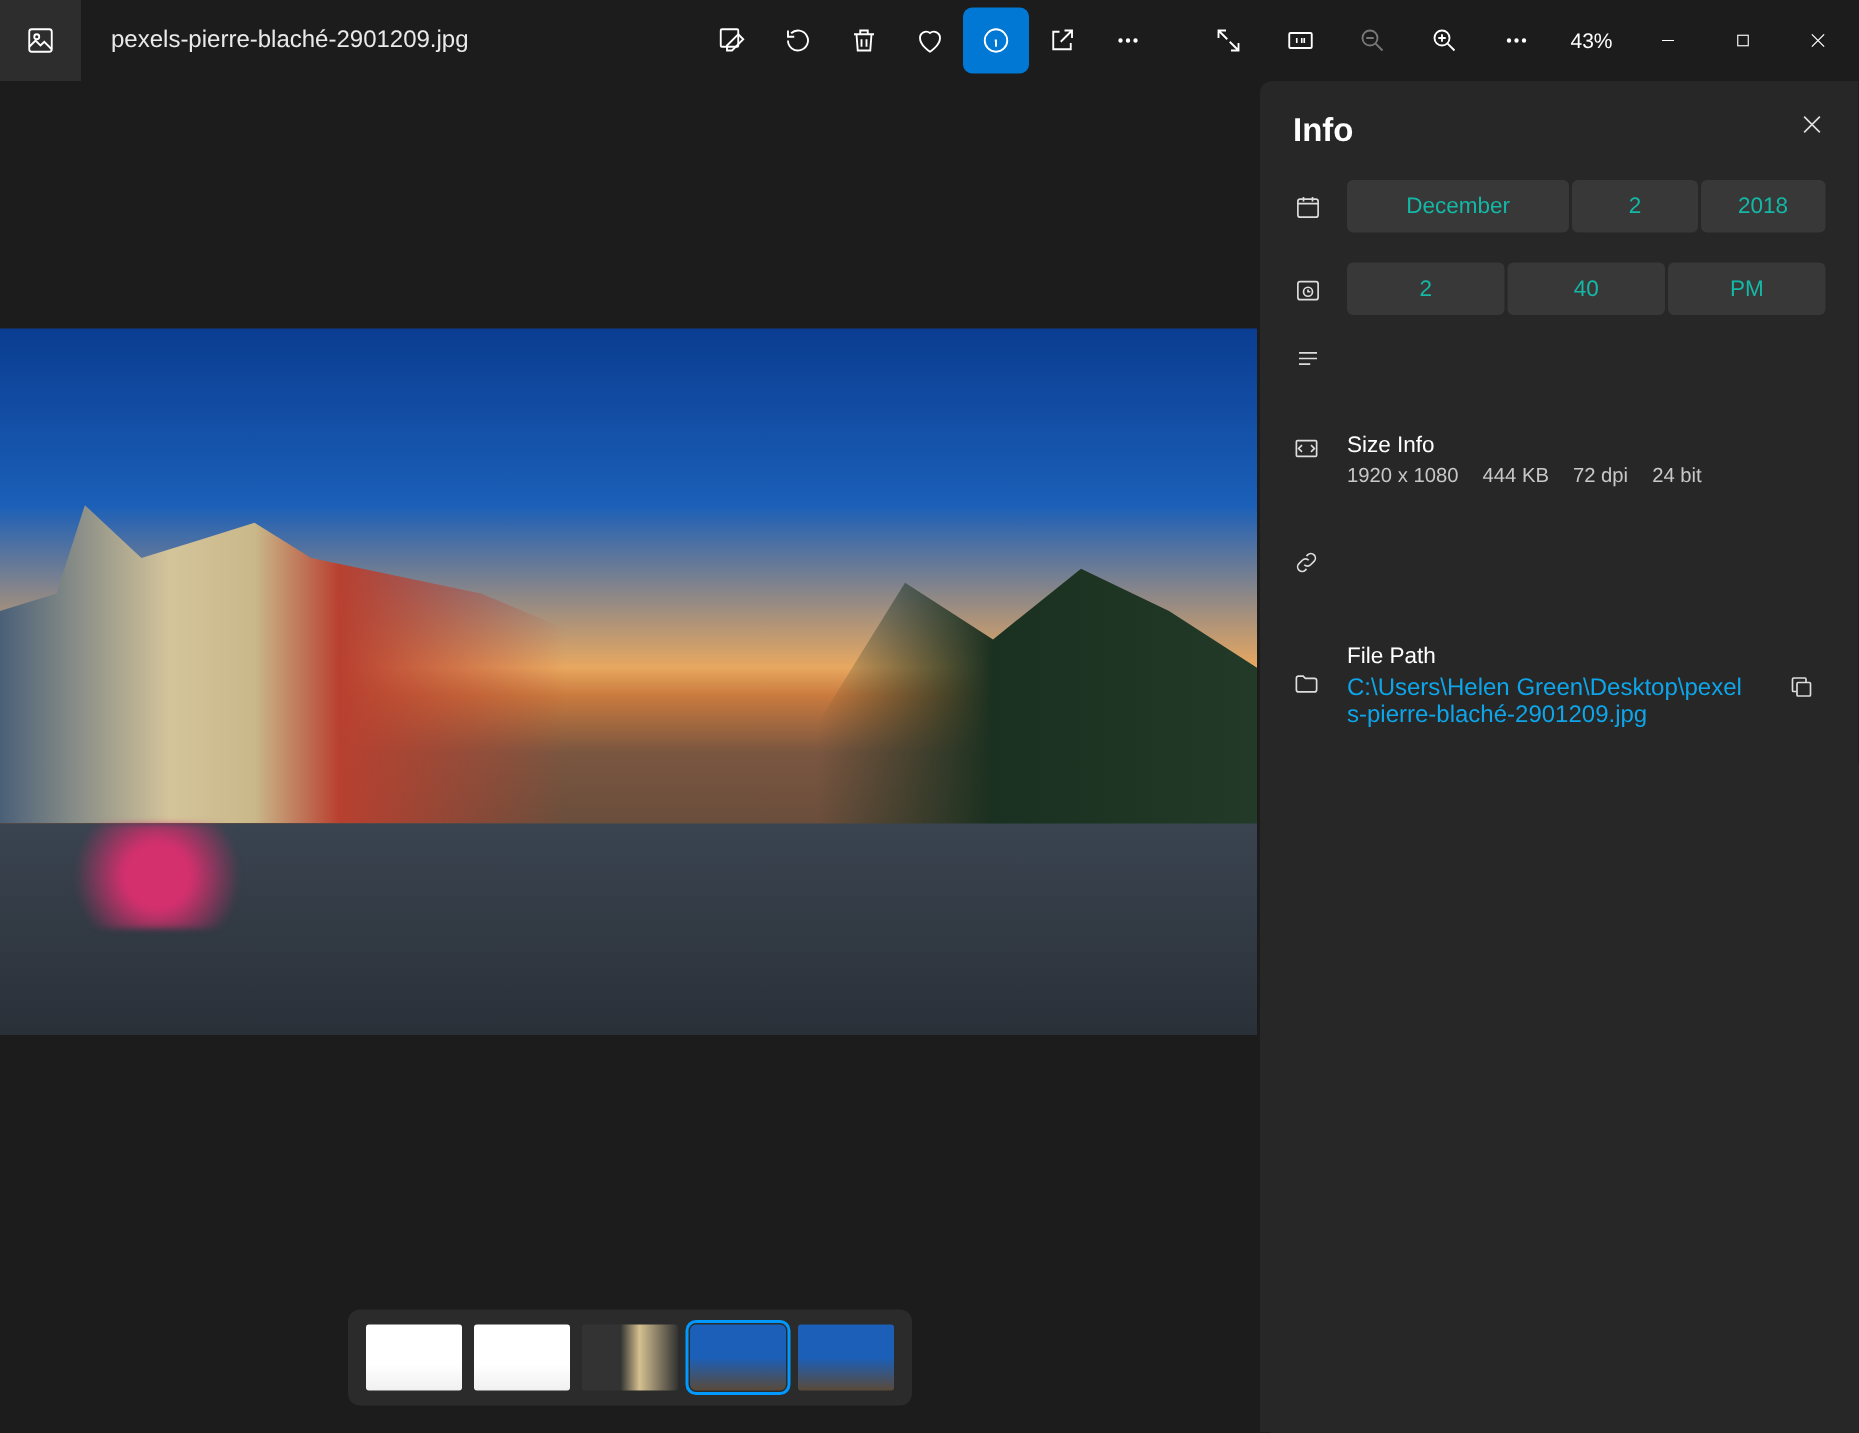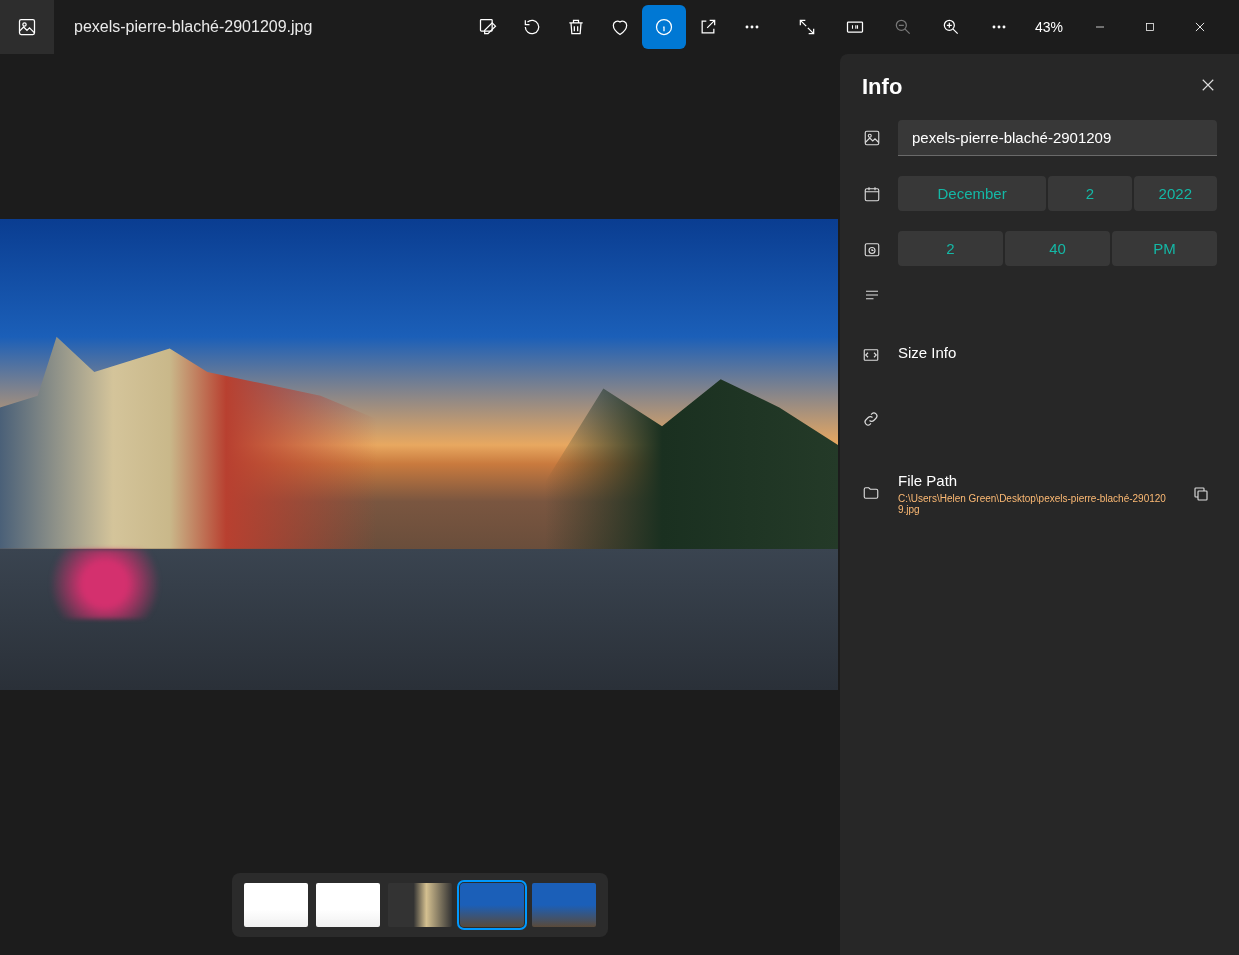--- a/index.html
+++ b/index.html
@@ -5,21 +5,21 @@
 * { box-sizing: border-box; margin: 0; padding: 0; }
 body { font-family: "Segoe UI", sans-serif; background: #1c1c1c; color: #fff; width: 1239px; height: 955px; overflow: hidden; display: flex; flex-direction: column; }
 
 .titlebar { height: 54px; display: flex; align-items: center; background: #1c1c1c; position: relative; }
 .app-icon { width: 54px; height: 54px; background: #2d2d2d; display: flex; align-items: center; justify-content: center; }
 .filename { margin-left: 20px; font-size: 16px; color: #eaeaea; }
 .toolbar-center { position: absolute; left: 50%; transform: translateX(-50%); display: flex; gap:0; }
 .tool-btn { width: 44px; height: 44px; display: flex; align-items: center; justify-content: center; border-radius: 6px; cursor: pointer; }
 .tool-btn.active { background: #0078d4; }
 .tool-btn svg { width: 20px; height: 20px; }
-.right-tools { margin-left: auto; display: flex; align-items: center; gap: 4px; padding-right: 16px; }
+.right-tools { margin-left: auto; display: flex; align-items: center; gap: 4px; padding-right: 4px; }
 .zoom-label { font-size: 14px; margin: 0 10px; }
 .win-btn { width: 46px; height: 32px; display: flex; align-items: center; justify-content: center; cursor: pointer; }
 .disabled { opacity: 0.4; }
 
 .content { flex: 1; display: flex; position: relative; }
 .image-area { flex: 1; background: #1c1c1c; display: flex; flex-direction: column; }
 .viewer { flex: 1; display: flex; align-items: center; justify-content: flex-start; overflow:hidden; }
 .main-image { width: 838px; height: 471px; background: linear-gradient(to bottom, #0a3d91 0%, #1b5fb8 25%, #e8a860 48%, #c97a3e 52%, #7a5640 60%, #3a362e 100%); position: relative; }
 .buildings-left { position:absolute; left:0; bottom:30%; width:45%; height:50%; background: linear-gradient(90deg, #4a6078 0%, #d4c49a 30%, #c9b88a 45%, #b84030 60%, transparent 100%); clip-path: polygon(0 100%, 0 40%, 10% 35%, 15% 10%, 25% 25%, 35% 20%, 45% 15%, 55% 25%, 70% 30%, 85% 35%, 100% 45%, 100% 100%); }
 .buildings-right { position:absolute; right:0; bottom:28%; width:35%; height:40%; background: linear-gradient(90deg, transparent, #1a3020 40%, #243a28 100%); clip-path: polygon(0 60%, 20% 10%, 40% 30%, 60% 5%, 80% 20%, 100% 40%, 100% 100%, 0 100%); }
@@ -28,36 +28,36 @@
 
 .filmstrip { height: 100px; display: flex; align-items: center; justify-content: center; }
 .film-inner { background: #2b2b2b; border-radius: 8px; padding: 10px 12px; display: flex; gap: 8px; }
 .thumb { width: 64px; height: 44px; background: #e8e8e8; border-radius: 2px; cursor: pointer; position: relative; }
 .thumb.sel { outline: 2px solid #0099ff; outline-offset: 1px; border-radius:4px; }
 .thumb.t1, .thumb.t2 { background: linear-gradient(to bottom, #fff 60%, #f0f0f0 100%); }
 .thumb.t3 { background: linear-gradient(90deg, #333 40%, #d4c090 60%, #333 100%); }
 .thumb.t4, .thumb.t5 { background: linear-gradient(to bottom, #1b5fb8 50%, #5a4a3a 100%); }
 
 .info-panel { width: 399px; background: #272727; display: flex; flex-direction: column; border-top-left-radius: 8px; margin-top:0; }
-.info-header { display: flex; align-items: center; justify-content: space-between; padding: 20px 22px 14px 22px; }
+.info-header { display: flex; justify-content: space-between; padding: 20px 22px 14px 22px; }
 .info-title { font-size: 22px; font-weight: 600; }
 .info-body { padding: 6px 22px; overflow-y: auto; }
 .info-row { display: flex; align-items: center; gap: 16px; margin-bottom: 20px; }
 .info-row .ico { width: 20px; flex-shrink: 0; display:flex; align-items:center; justify-content:center; }
 .info-input { flex: 1; background: #383838; border: none; border-bottom: 1px solid #6a6a6a; color: #fff; padding: 9px 14px; font-size: 15px; border-radius: 4px 4px 0 0; }
 .info-input::placeholder { color: #bdbdbd; }
 .seg-group { flex:1; display: flex; gap: 0; }
 .seg { background: #383838; color: #14b8a6; padding: 9px 0; font-size: 15px; text-align: center; border-radius: 4px; }
 .seg + .seg { margin-left: 2px; }
 .info-block { margin-bottom: 22px; display:flex; gap:16px;margin-top:40px; }
 .info-block .ico { width:20px; flex-shrink:0; padding-top:2px;}
 .ib-content { flex:1; }
 .ib-title { font-size: 15px; margin-bottom: 4px; }
 .ib-sub { font-size: 13.5px; color: #c8c8c8; display:flex; gap:16px; flex-wrap:wrap;}
-.ib-link { font-size: 10px; color: #fdba74; word-break: break-all; max-width: 290px; }
+.ib-link { font-size: 16px; color: #0ea5e9; word-break: break-all; max-width: 290px; }
 .copy-btn { align-self:center; width:32px; height:32px; display:flex; align-items:center; justify-content:center; cursor:pointer; border-radius:4px; }
 
 svg { stroke: #fff; fill: none; stroke-width: 1.5; }
 .info-panel svg { stroke:#ddd; }
 </style>
 </head>
 <body>
 
 <div class="titlebar">
   <div class="app-icon">
@@ -184,42 +184,32 @@
 
   <div class="info-panel">
     <div class="info-header">
       <div class="info-title">Info</div>
       <div style="cursor:pointer;"><svg viewBox="0 0 24 24" width="18" height="18">
             <path d="M5 5l14 14M19 5L5 19"></path>
           </svg></div>
     </div>
     <div class="info-body">
 
-      <div class="info-row">
-        <div class="ico">
-            <svg viewBox="0 0 24 24" width="18" height="18">
-              <rect x="3" y="3" width="18" height="18" rx="2"></rect>
-              <circle cx="9" cy="9" r="2"></circle>
-              <path d="M3 18l6-6 4 4 3-3 5 5"></path>
-            </svg>
-          </div>
-        <input class="info-input" value="pexels-pierre-blaché-2901209" style="">
-      </div>
 
       <div class="info-row">
         <div class="ico">
             <svg viewBox="0 0 24 24" width="18" height="18">
               <rect x="3" y="5" width="18" height="16" rx="2"></rect>
               <path d="M3 9h18M8 3v4M16 3v4"></path>
             </svg>
           </div>
         <div class="seg-group">
           <div class="seg" style="flex:1.6">December</div>
           <div class="seg" style="flex:0.9">2</div>
-          <div class="seg" style="flex:0.9">2022</div>
+          <div class="seg" style="flex:0.9">2018</div>
         </div>
       </div>
 
       <div class="info-row">
         <div class="ico">
             <svg viewBox="0 0 24 24" width="18" height="18">
               <rect x="3" y="5" width="18" height="16" rx="2"></rect>
               <circle cx="12" cy="14" r="4"></circle>
               <path d="M12 12v2h2"></path>
             </svg>
@@ -239,20 +229,26 @@
           </div>
       </div>
 
       <div class="info-block">
         <div class="ico"><svg viewBox="0 0 24 24" width="18" height="18">
               <rect x="3" y="5" width="18" height="14" rx="1"></rect>
               <path d="M8 9l-3 3 3 3M16 9l3 3-3 3"></path>
             </svg></div>
         <div class="ib-content">
           <div class="ib-title">Size Info</div>
+          <div class="ib-sub">
+            <span>1920 x 1080</span>
+            <span>444 KB</span>
+            <span>72 dpi</span>
+            <span>24 bit</span>
+          </div>
         </div>
       </div>
 
       <div class="info-block">
         <div class="ico"><svg viewBox="0 0 24 24" width="18" height="18">
               <path d="M10 14a4 4 0 0 0 5.7 0l3-3a4 4 0 0 0-5.7-5.7l-1 1M14 10a4 4 0 0 0-5.7 0l-3 3a4 4 0 0 0 5.7 5.7l1-1"></path>
             </svg></div>
       </div>
 
       <div class="info-block" style="align-items:center;">

